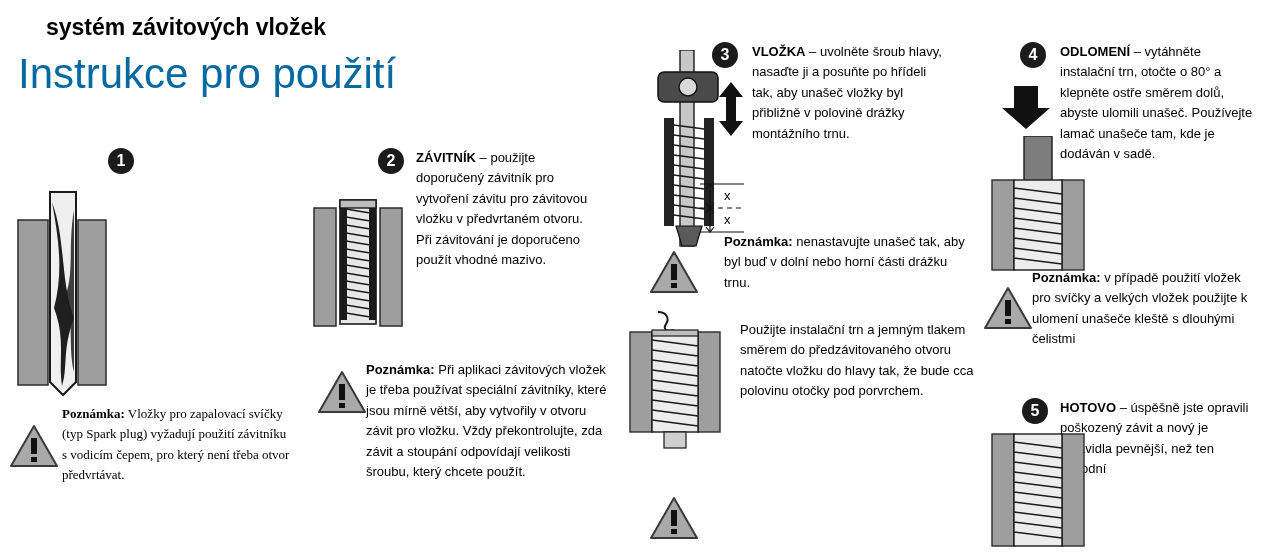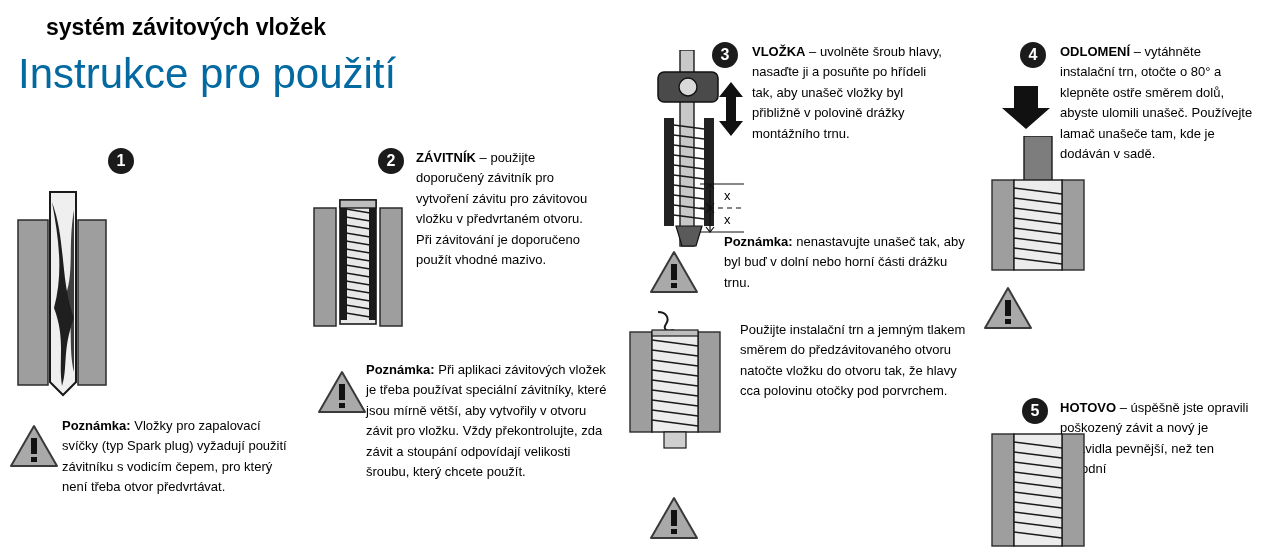--- a/index.html
+++ b/index.html
@@ -80,21 +80,21 @@
 <body>
 
 <div class="page">
 
   <div class="subtitle">systém závitových vložek</div>
   <div class="maintitle">Instrukce pro použití</div>
 
   <div class="badge" style="left:108px; top:148px;">1</div>
 
 
-  <div class="txt" style="left:62px; top:416px; width:230px;">
+  <div class="txt" style="left:62px; top:404px; width:230px;font-family:Liberation Serif, serif;">
     <span class="note-b">Poznámka:</span><span> Vložky pro zapalovací svíčky (typ Spark plug) vyžadují použití závitníku s vodicím čepem, pro který není třeba otvor předvrtávat.</span>
   </div>
 
   <div class="warn" style="left:10px; top:424px;">
     <svg width="48" height="44" viewBox="0 0 48 44">
       <path d="M24 2 L47 42 L1 42 Z" fill="#a9a9a9" stroke="#3a3a3a" stroke-width="2" stroke-linejoin="round"></path>
       <rect x="21" y="14" width="6" height="16" fill="#111"></rect>
       <rect x="21" y="33" width="6" height="5" fill="#111"></rect>
     </svg>
   </div>
@@ -233,21 +233,21 @@
         <path d="M30 90 L76 96"></path>
           <path d="M30 100 L76 106"></path>
           <path d="M30 110 L76 116"></path>
       </g>
       <path d="M36 2 C44 2, 48 8, 44 14 C40 20, 46 22, 52 20" fill="none" stroke="#1a1a1a" stroke-width="2"></path>
       <rect x="30" y="20" width="46" height="6" fill="#bdbdbd" stroke="#1a1a1a" stroke-width="1.2"></rect>
       <rect x="42" y="122" width="22" height="16" fill="#cfcfcf" stroke="#1a1a1a" stroke-width="1.2"></rect>
     </svg>
   </div>
 
-  <div class="txt" style="left:740px; top:320px; width:240px;">Použijte instalační trn a jemným tlakem směrem do předzávitovaného otvoru natočte vložku do otvoru tak, že hlavy cca polovinu otočky pod porvrchem.</div>
+  <div class="txt" style="left:740px; top:320px; width:240px;">Použijte instalační trn a jemným tlakem směrem do předzávitovaného otvoru natočte vložku do hlavy tak, že bude cca polovinu otočky pod porvrchem.</div>
 
 
   <div class="warn" style="left:650px; top:496px;">
     <svg width="48" height="44" viewBox="0 0 48 44">
       <path d="M24 2 L47 42 L1 42 Z" fill="#a9a9a9" stroke="#3a3a3a" stroke-width="2" stroke-linejoin="round"></path>
       <rect x="21" y="14" width="6" height="16" fill="#111"></rect>
       <rect x="21" y="33" width="6" height="5" fill="#111"></rect>
     </svg>
   </div>
 
@@ -275,20 +275,23 @@
           <path d="M30 72 L78 78"></path>
         <path d="M30 82 L78 88"></path>
           <path d="M30 92 L78 98"></path>
           <path d="M30 102 L78 108"></path>
         <path d="M30 112 L78 118"></path>
           <path d="M30 122 L78 128"></path>
       </g>
     </svg>
   </div>
 
+  <div class="txt" style="left:1032px; top:268px; width:230px;">
+    <span class="note-b">Poznámka:</span><span> v případě použití vložek pro svíčky a velkých vložek použijte k ulomení unašeče kleště s dlouhými čelistmi</span>
+  </div>
 
   <div class="warn" style="left:984px; top:286px;">
     <svg width="48" height="44" viewBox="0 0 48 44">
       <path d="M24 2 L47 42 L1 42 Z" fill="#a9a9a9" stroke="#3a3a3a" stroke-width="2" stroke-linejoin="round"></path>
       <rect x="21" y="14" width="6" height="16" fill="#111"></rect>
       <rect x="21" y="33" width="6" height="5" fill="#111"></rect>
     </svg>
   </div>
 
   <div class="badge" style="left:1022px; top:398px;">5</div>

